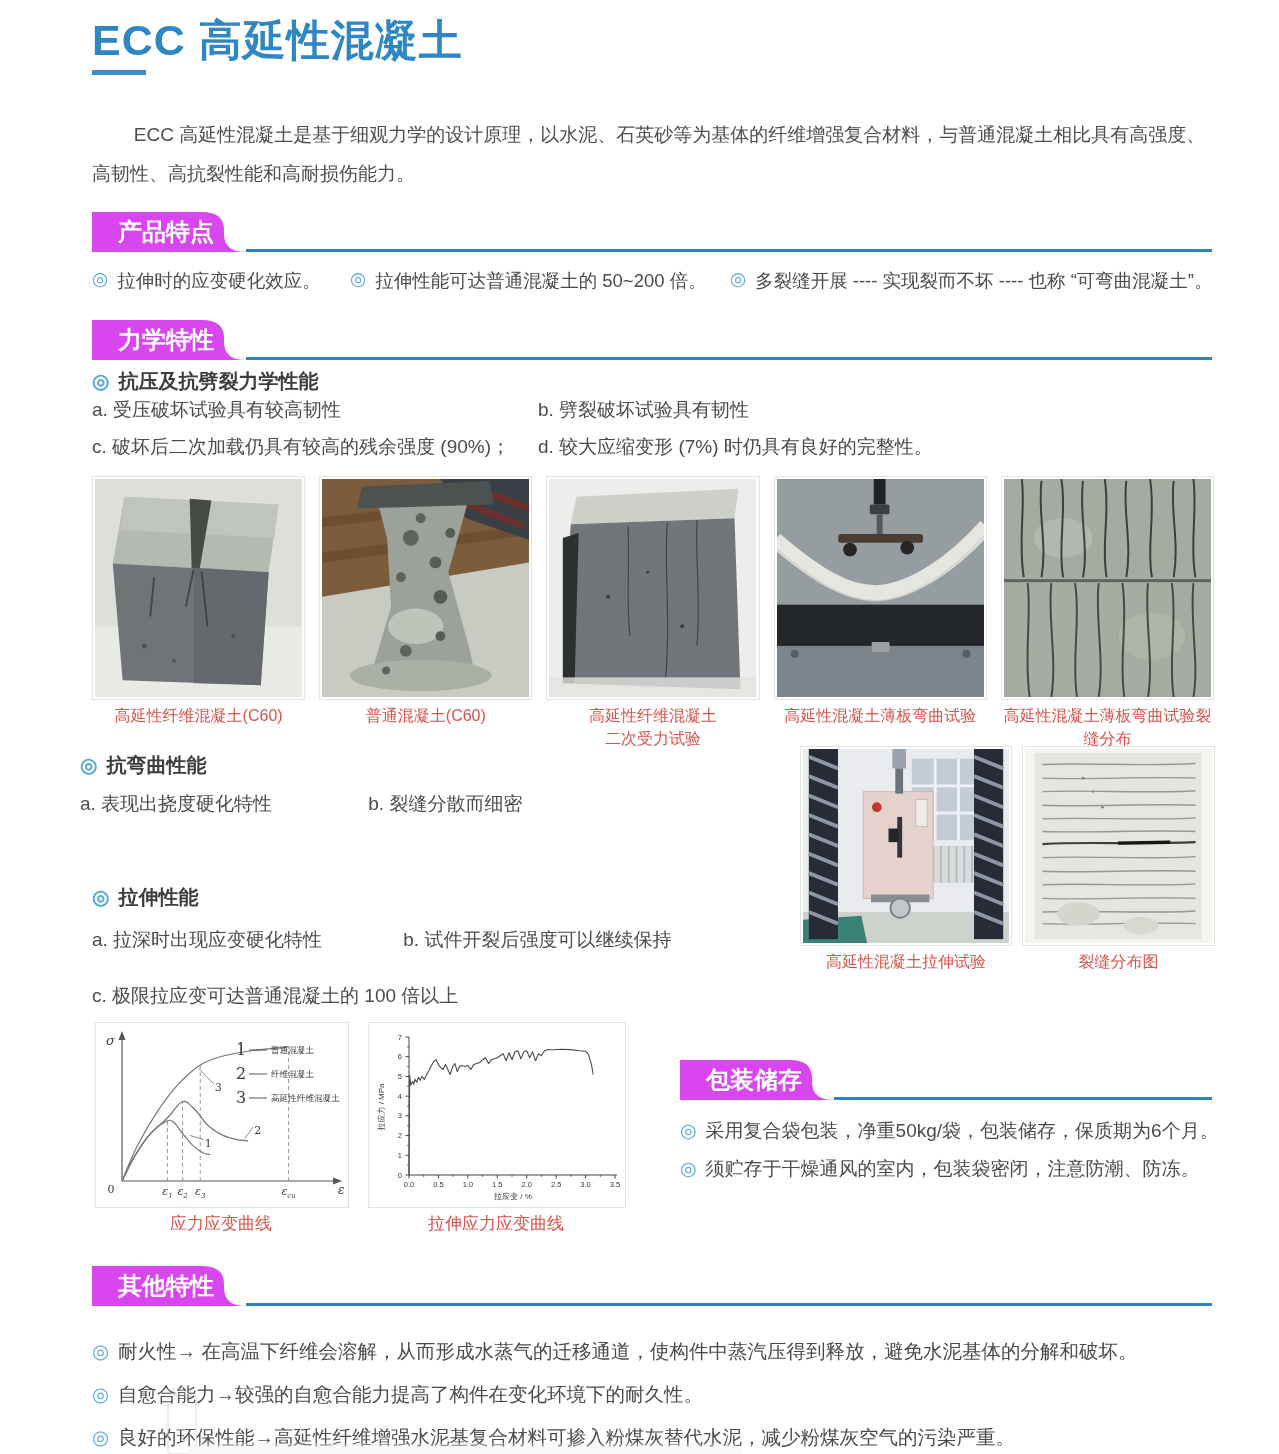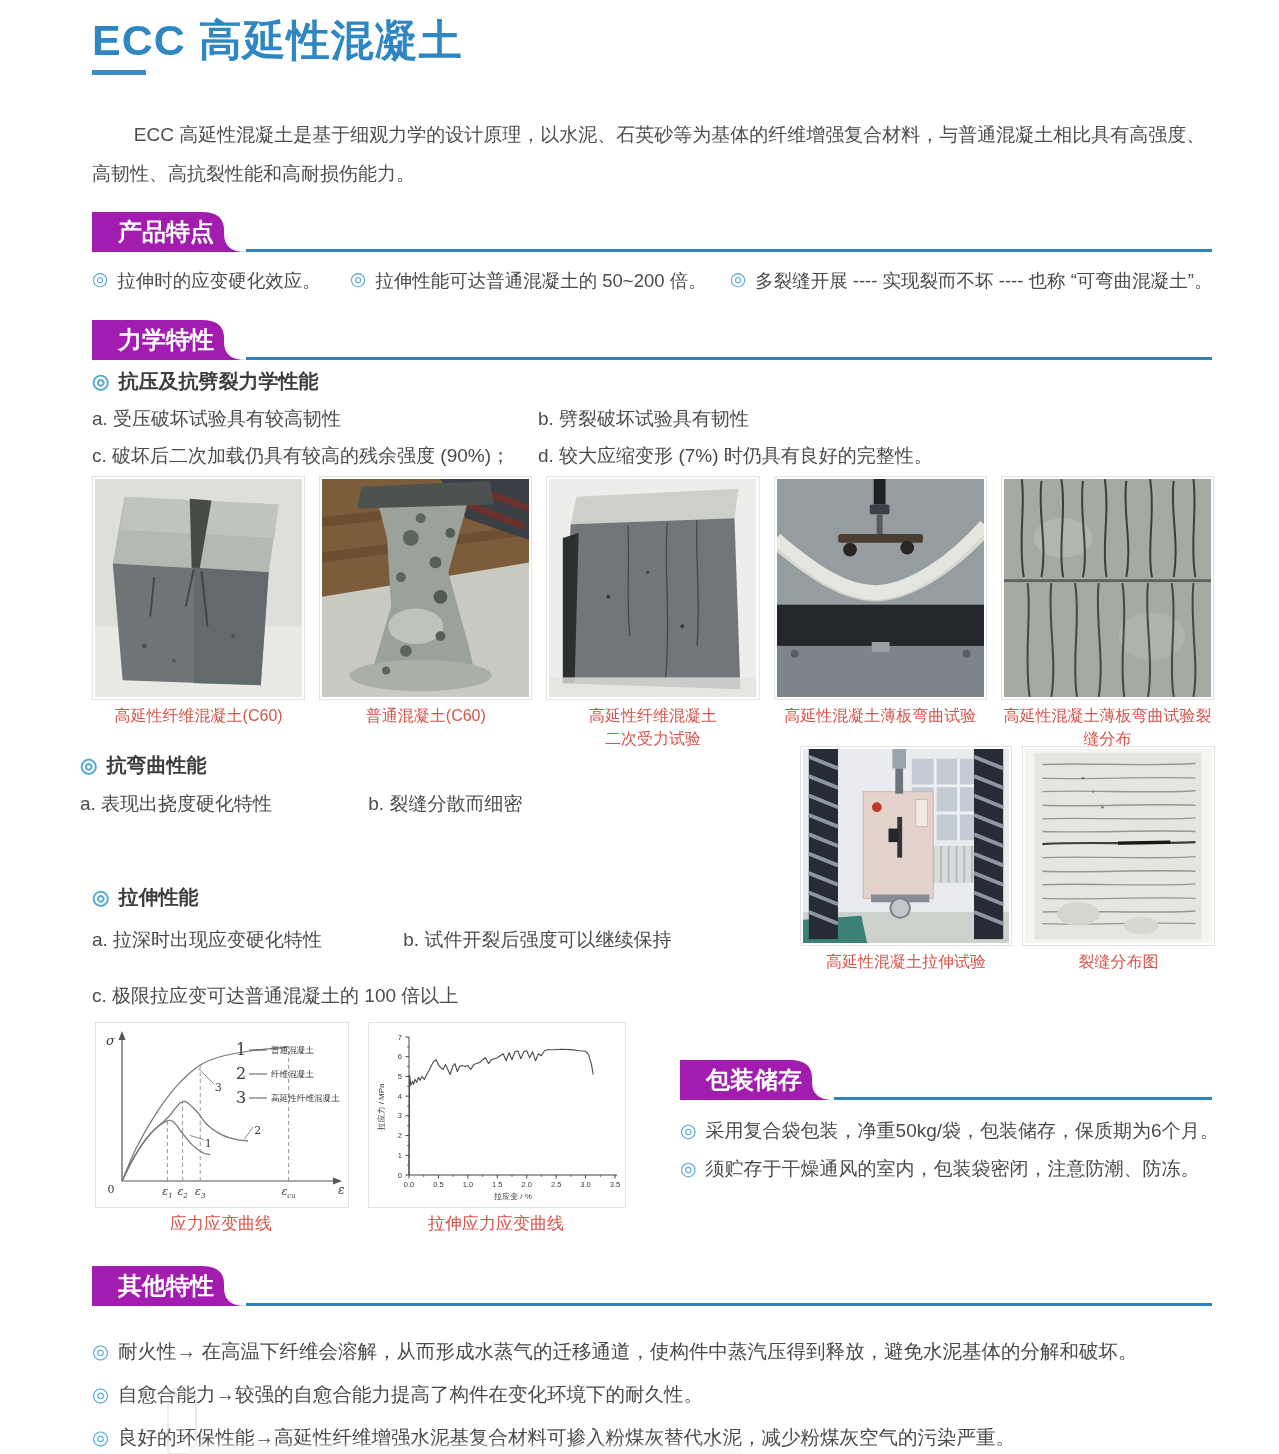--- a/index.html
+++ b/index.html
@@ -3,29 +3,29 @@
 <meta charset="utf-8">
 <style>
   html,body{margin:0;padding:0;background:#ffffff;}
   #page{position:relative;width:1279px;height:1454px;background:#fff;overflow:hidden;
         font-family:"Liberation Sans",sans-serif;color:#4b4b4b;}
   .abs{position:absolute;}
   .page-title{font-size:43px;font-weight:700;color:#2e86c2;letter-spacing:1px;}
   .title-dash{width:54px;height:5px;background:#3e8cc4;}
   .intro{font-size:19px;line-height:2.05;color:#4e4e4e;text-indent:2.2em;}
   .section-header{display:flex;align-items:flex-end;}
-  .badge{width:154px;height:40px;box-sizing:border-box;background:#a21caf;color:#fff;
+  .badge{width:154px;height:40px;box-sizing:border-box;background:#d946ef;color:#fff;
          font-weight:700;font-size:24px;line-height:40px;padding-left:26px;
          clip-path:path('M0 0 L110 0 Q132 0 132 18 L132 22 Q132 40 154 40 L0 40 Z');}
   .header-line{flex:1;height:3px;background:#2e82c0;}
   .ring{color:#55a8d6;margin-right:9px;}
   .bullet-row{display:flex;align-items:flex-start;white-space:nowrap;}
   .feat-bullets{display:flex;font-size:18.5px;color:#4b4b4b;}
   .sub-title{font-size:20px;font-weight:700;color:#3d3d3d;}
-  .pair-grid{margin-top:9px;display:grid;grid-template-columns:446px 1fr;row-gap:7px;
+  .pair-grid{display:grid;grid-template-columns:446px 1fr;row-gap:7px;
              font-size:19px;line-height:30px;color:#4b4b4b;}
   .inline-pair{font-size:19px;color:#4b4b4b;}
   .photo-row{display:flex;gap:14px;}
   .photo-cell{flex:1;background:#fff;border:1px solid #e3e3e3;padding:2px;box-sizing:border-box;}
   .photo-cell svg{display:block;width:100%;height:100%;}
   .caption-row{display:flex;gap:14px;}
   .caption{flex:1;text-align:center;color:#d5544b;font-size:16px;line-height:1.45;white-space:pre-line;}
   .caption-abs{text-align:center;color:#d5544b;font-size:16px;}
   .chart-box{background:#fff;border:1px solid #e2e2e2;}
   .chart-caption{text-align:center;color:#d5544b;font-size:17px;font-family:Liberation Serif, serif;}

